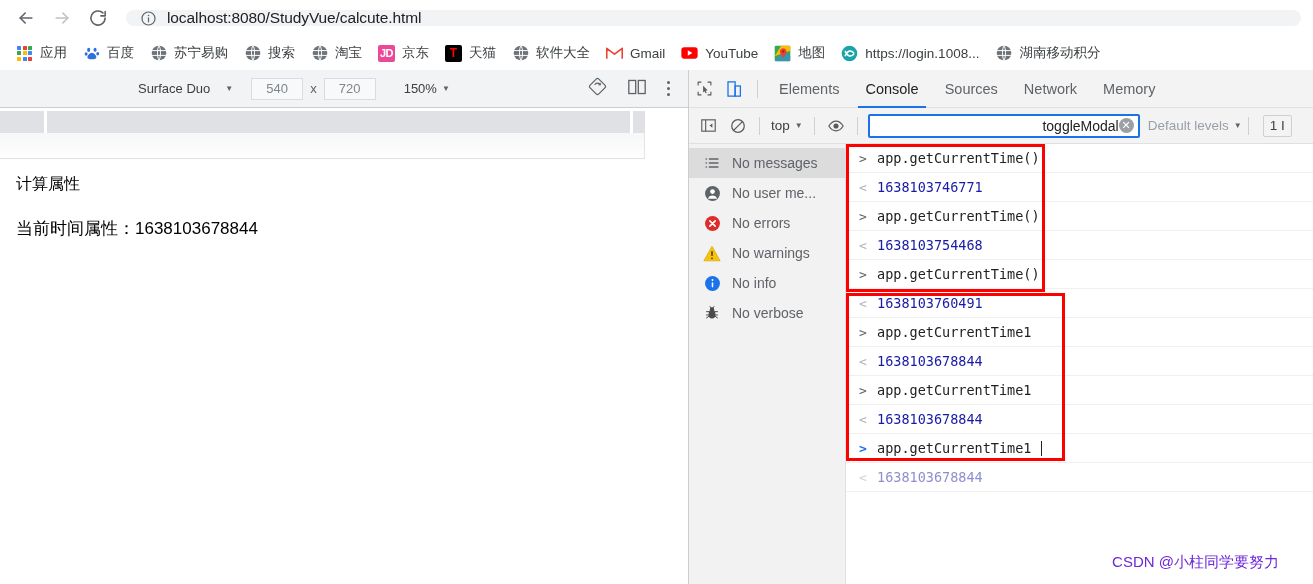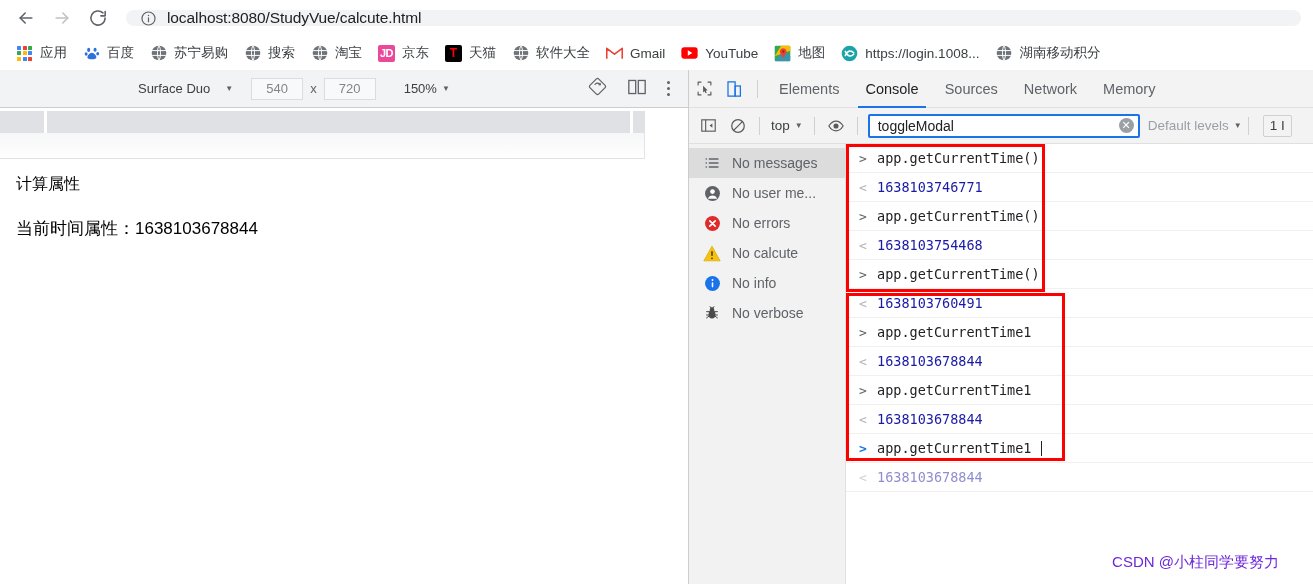--- a/index.html
+++ b/index.html
@@ -173,21 +173,21 @@
   }
   .fb-icon { width:30px; height:26px; display:flex; align-items:center; justify-content:center; color:#5a5a5a;}
   .fb-sep { width:1px; height:18px; background:#d0d0d0; margin:0 6px; }
   .ctx-select { font-size:13.5px; color:#3c4043; display:flex; align-items:center; gap:5px; padding: 2px 5px; }
   .filter-input {
     flex: 0 0 auto; width: 272px; height: 24px;
     border: 2px solid #1a73e8; background:#fff; border-radius: 2px;
     display:flex; align-items:center; padding: 0 4px 0 8px;
     margin-left: 4px;
   }
-  .filter-input .val { font-size:14px; color:#202124; flex:1; white-space:nowrap; overflow:hidden;}
+  .filter-input .val { font-size:14px; color:#202124; flex:1; white-space:nowrap; overflow:hidden;text-align:right;}
   .clear-x {
     width:15px; height:15px; border-radius:50%; background:#9aa0a6; color:#fff;
     display:flex; align-items:center; justify-content:center; font-size:11px; line-height:1;
     flex:0 0 auto;
   }
   .levels-select { font-size:13.5px; color:#9aa0a6; display:flex; align-items:center; gap:5px; margin-left:8px; white-space:nowrap; }
   .issues-box {
     margin-left: 8px; height: 22px; border:1px solid #d0d0d0; border-radius:2px;
     display:flex; align-items:center; padding: 0 6px; font-size:13.5px; color:#3c4043;
     white-space: nowrap;
@@ -579,21 +579,21 @@
         </div>
 
         <div class="sb-item">
           <span class="sb-ico">
             <svg width="18" height="17" viewBox="0 0 24 23">
               <path d="M12 1.6 L23 21.4 H1 Z" fill="#f5c211" stroke="#e0a800" stroke-width="1"></path>
               <rect x="11" y="8" width="2" height="7" rx="1" fill="#4a3b00"></rect>
               <circle cx="12" cy="18" r="1.2" fill="#4a3b00"></circle>
             </svg>
           </span>
-          <span class="sb-label">No calcute</span>
+          <span class="sb-label">No warnings</span>
         </div>
 
         <div class="sb-item">
           <span class="sb-ico">
             <svg width="17" height="17" viewBox="0 0 24 24">
               <circle cx="12" cy="12" r="10.5" fill="#1a73e8"></circle>
               <rect x="10.9" y="10.3" width="2.2" height="7.2" rx="1.1" fill="#ffffff"></rect>
               <circle cx="12" cy="7.1" r="1.3" fill="#ffffff"></circle>
             </svg>
           </span>

